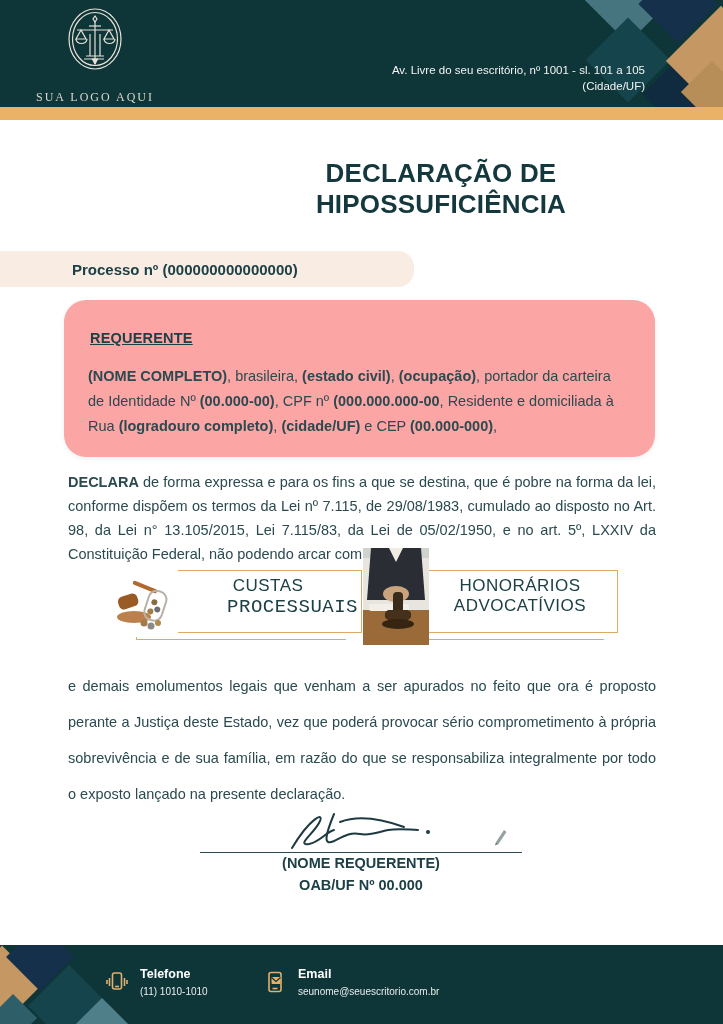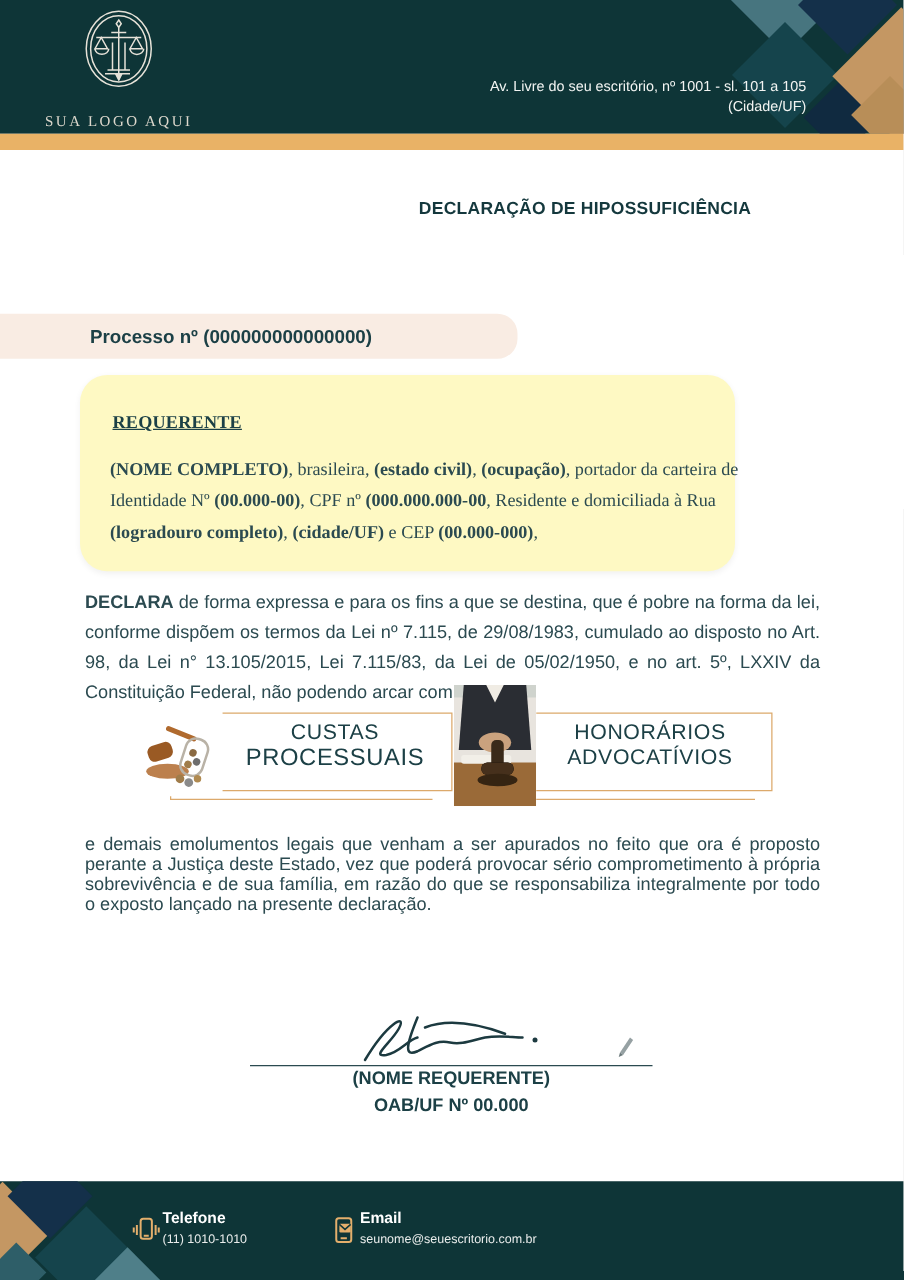--- a/index.html
+++ b/index.html
@@ -27,84 +27,84 @@
   .header-address {
     position:absolute; right:78px; top:62px; text-align:right;
     color:#f2f4f2; font-size:11.5px; line-height:16px;
   }
   .corner { position:absolute; pointer-events:none; }
   .corner div { position:absolute; }
   .diamond { transform:rotate(45deg); }
 
   
   .doc-title {
-    position:absolute; left:253px; top:158px; width:430px; text-align:center;
-    font-size:14px; font-weight:700; color:#14383d; letter-spacing:0.2px;
+    position:absolute; left:226px; top:158px; width:430px; text-align:center;
+    font-size:26px; font-weight:700; color:#14383d; letter-spacing:0.2px;
   }
   .process-bar {
     position:absolute; left:0; top:211px; width:414px; height:36px;
     background:#f9ece3; border-radius:0 16px 16px 0;
     display:flex; align-items:center;margin-top:40px;
   }
   .process-bar span { margin-left:72px; font-size:15px; font-weight:700; color:#1c4046; }
 
   
   .req-box {
-    position:absolute; left:64px; top:300px; width:524px; height:157px;
-    background:#fef9c3; border-radius:22px; box-shadow:0 2px 5px rgba(0,0,0,0.06);font-family:Liberation Serif, serif;
+    position:absolute; left:64px; top:300px; width:591px; height:157px;
+    background:#fca5a5; border-radius:22px; box-shadow:0 2px 5px rgba(0,0,0,0.06);
   }
   .req-heading {
     position:absolute; left:26px; top:30px; font-size:14.5px; font-weight:700;
     color:#1c4046; text-decoration:underline; letter-spacing:0.2px;
   }
   .req-par {
     position:absolute; left:24px; top:64px; width:530px;
     font-size:14.5px; line-height:25px; color:#2b4a50;
   }
 
   
   .par-declara {
     position:absolute; left:68px; top:470px; width:588px;
     font-size:14.5px; line-height:24px; text-align:justify; color:#2b4a50;
   }
   .par-closing {
     position:absolute; left:68px; top:668px; width:588px;
-    font-size:14.5px; line-height:16px; text-align:justify; color:#2b4a50;
+    font-size:14.5px; line-height:36px; text-align:justify; color:#2b4a50;
   }
   .date-line {
     position:absolute; left:68px; top:763px; width:588px; text-align:center;
     font-size:14.5px; color:#2b4a50;
   }
 
   
   .cost-row { position:absolute; left:0; top:548px; width:723px; height:110px; }
   .frame {
     position:absolute; border:1px solid #dca96b; background:transparent;
   }
   .frame-accent { position:absolute; border-left:1px solid #dca96b; border-bottom:1px solid #dca96b; }
   .cost-label { position:absolute; text-align:center; color:#1c4046; }
   .cost-label .l1 { font-size:17px; letter-spacing:0.5px; }
   .cost-label .l2 { font-size:19px; letter-spacing:0.5px; }
-  .serif { font-family:Liberation Sans, sans-serif; }
+  .serif { font-family:Liberation Mono, monospace;text-align:right; }
   .photo { position:absolute; background:#ffffff; overflow:hidden; }
 
   
   .sig-wrap { position:absolute; left:0; top:800px; width:723px; text-align:center; }
   .sig-script { position:absolute; left:278px; top:8px; }
   .sig-line { position:absolute; left:200px; top:52px; width:322px; border-top:1.5px solid #2b4a50; }
   .pencil { position:absolute; left:492px; top:28px; }
   .sig-name { position:absolute; left:200px; top:55px; width:322px; font-size:14.5px; font-weight:700; color:#1c4046; }
   .sig-oab  { position:absolute; left:200px; top:77px; width:322px; font-size:14.5px; font-weight:700; color:#1c4046; }
 
   
   .footer {
     position:absolute; left:0; top:945px; width:723px; height:79px;
     background:#0e3537; overflow:hidden; color:#ffffff;
   }
-  .contact { position:absolute; top:22px; display:flex; align-items:flex-end; }
+  .contact { position:absolute; top:22px; display:flex; align-items:center; gap:10px; }
   .contact .txt .label { font-size:12.5px; font-weight:700; color:#ffffff; }
   .contact .txt .value { font-size:10px; color:#e9eceb; margin-top:5px; }
 </style>
 </head>
 <body>
 
 <div class="page">
 
   <div class="header">
 

